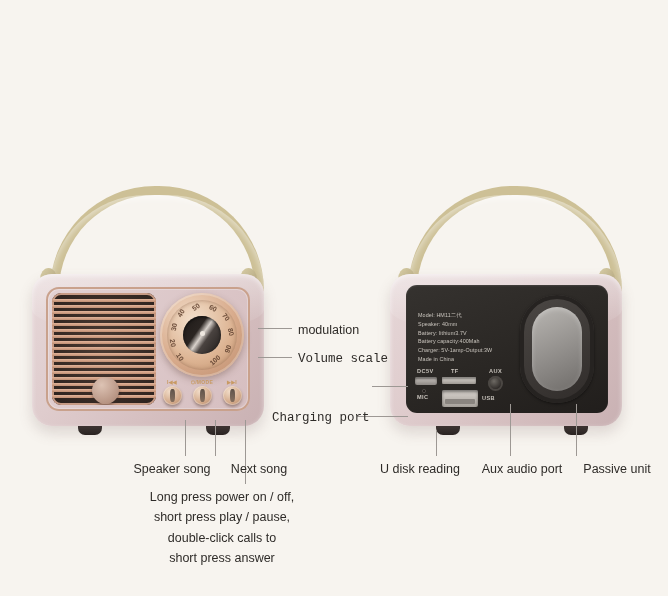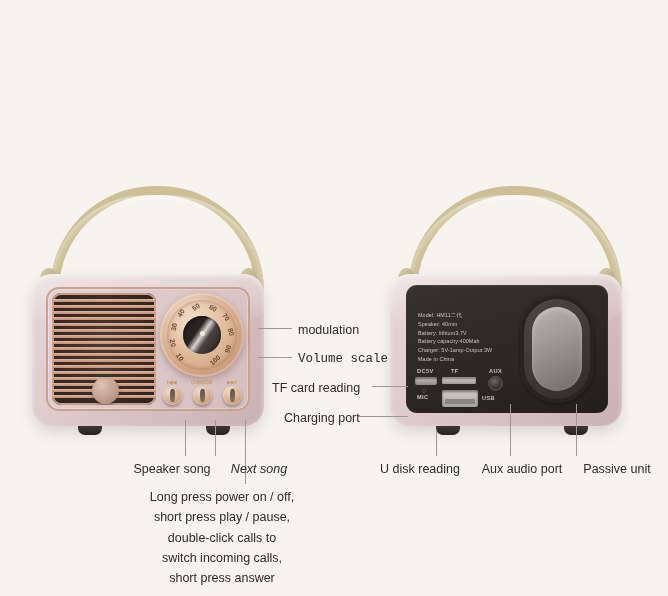--- a/index.html
+++ b/index.html
@@ -240,31 +240,29 @@
   <div class="lead v" style="left:185px;top:420px;height:36px;"></div>
   <div class="lead v" style="left:215px;top:420px;height:36px;"></div>
   <div class="lead v" style="left:245px;top:420px;height:64px;"></div>
 
   <div class="lead v" style="left:436px;top:430px;height:26px;"></div>
   <div class="lead v" style="left:510px;top:404px;height:52px;"></div>
   <div class="lead v" style="left:576px;top:404px;height:52px;"></div>
 
   <div class="label" style="left:298px;top:321px;">modulation</div>
   <div class="label" style="left:298px;top:350px;font-family:Liberation Mono, monospace;">Volume scale</div>
-  <div class="label" style="left:272px;top:379px;">TF card reading</div>
-  <div class="label" style="left:284px;top:409px;">Charging port</div>
+  <div class="label" style="left:272px;top:409px;font-family:Liberation Mono, monospace;">Charging port</div>
 
   <div class="label c" style="left:172px;top:460px;">Speaker song</div>
-  <div class="label c" style="left:259px;top:460px;font-style:italic;">Next song</div>
+  <div class="label c" style="left:259px;top:460px;">Next song</div>
 
   <div class="label c" style="left:420px;top:460px;">U disk reading</div>
   <div class="label c" style="left:522px;top:460px;">Aux audio port</div>
   <div class="label c" style="left:617px;top:460px;">Passive unit</div>
 
   <div class="caption" style="left:222px;top:487px;width:260px;">
     <div>Long press power on / off,</div>
     <div>short press play / pause,</div>
     <div>double-click calls to</div>
-    <div>switch incoming calls,</div>
     <div>short press answer</div>
   </div>
 
 </div>
 
 </body></html>

